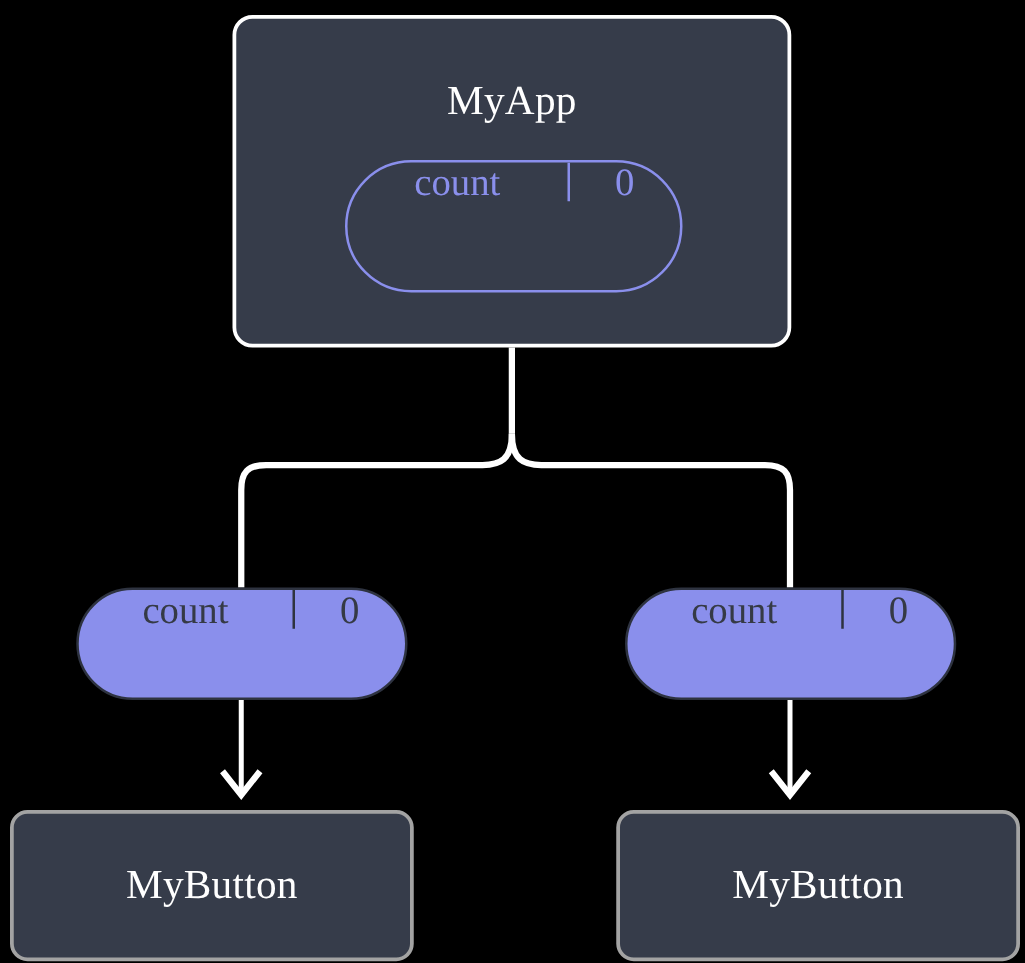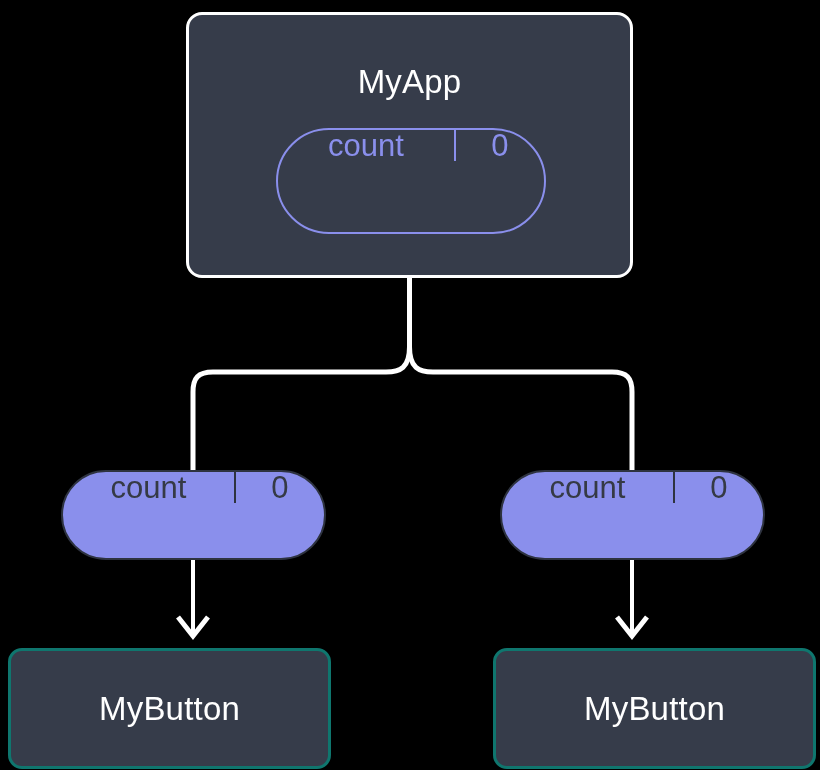--- a/index.html
+++ b/index.html
@@ -11,20 +11,21 @@
     width: 820px;
     height: 770px;
     font-family: "Liberation Sans", "DejaVu Sans", sans-serif;
     overflow: hidden;
   }
   #stage {
     position: relative;
     width: 820px;
     height: 770px;
     background: #000000;
+    font-family: Liberation Serif, serif;
   }
   #edges {
     position: absolute;
     left: 0;
     top: 0;
     width: 820px;
     height: 770px;
     pointer-events: none;
   }
 
@@ -55,21 +56,21 @@
     height: 266px;
     border-radius: 16px;
     justify-content: flex-start;
     padding-top: 50px;
   }
 
   .leaf-box {
     position: absolute;
     box-sizing: border-box;
     background: #363C4A;
-    border: 3px solid #0f766e;
+    border: 3px solid #a3a3a3;
     border-radius: 14px;
     display: flex;
     align-items: center;
     justify-content: center;
   }
   #node-mybutton-left {
     left: 8px;
     top: 648px;
     width: 323px;
     height: 121px;

